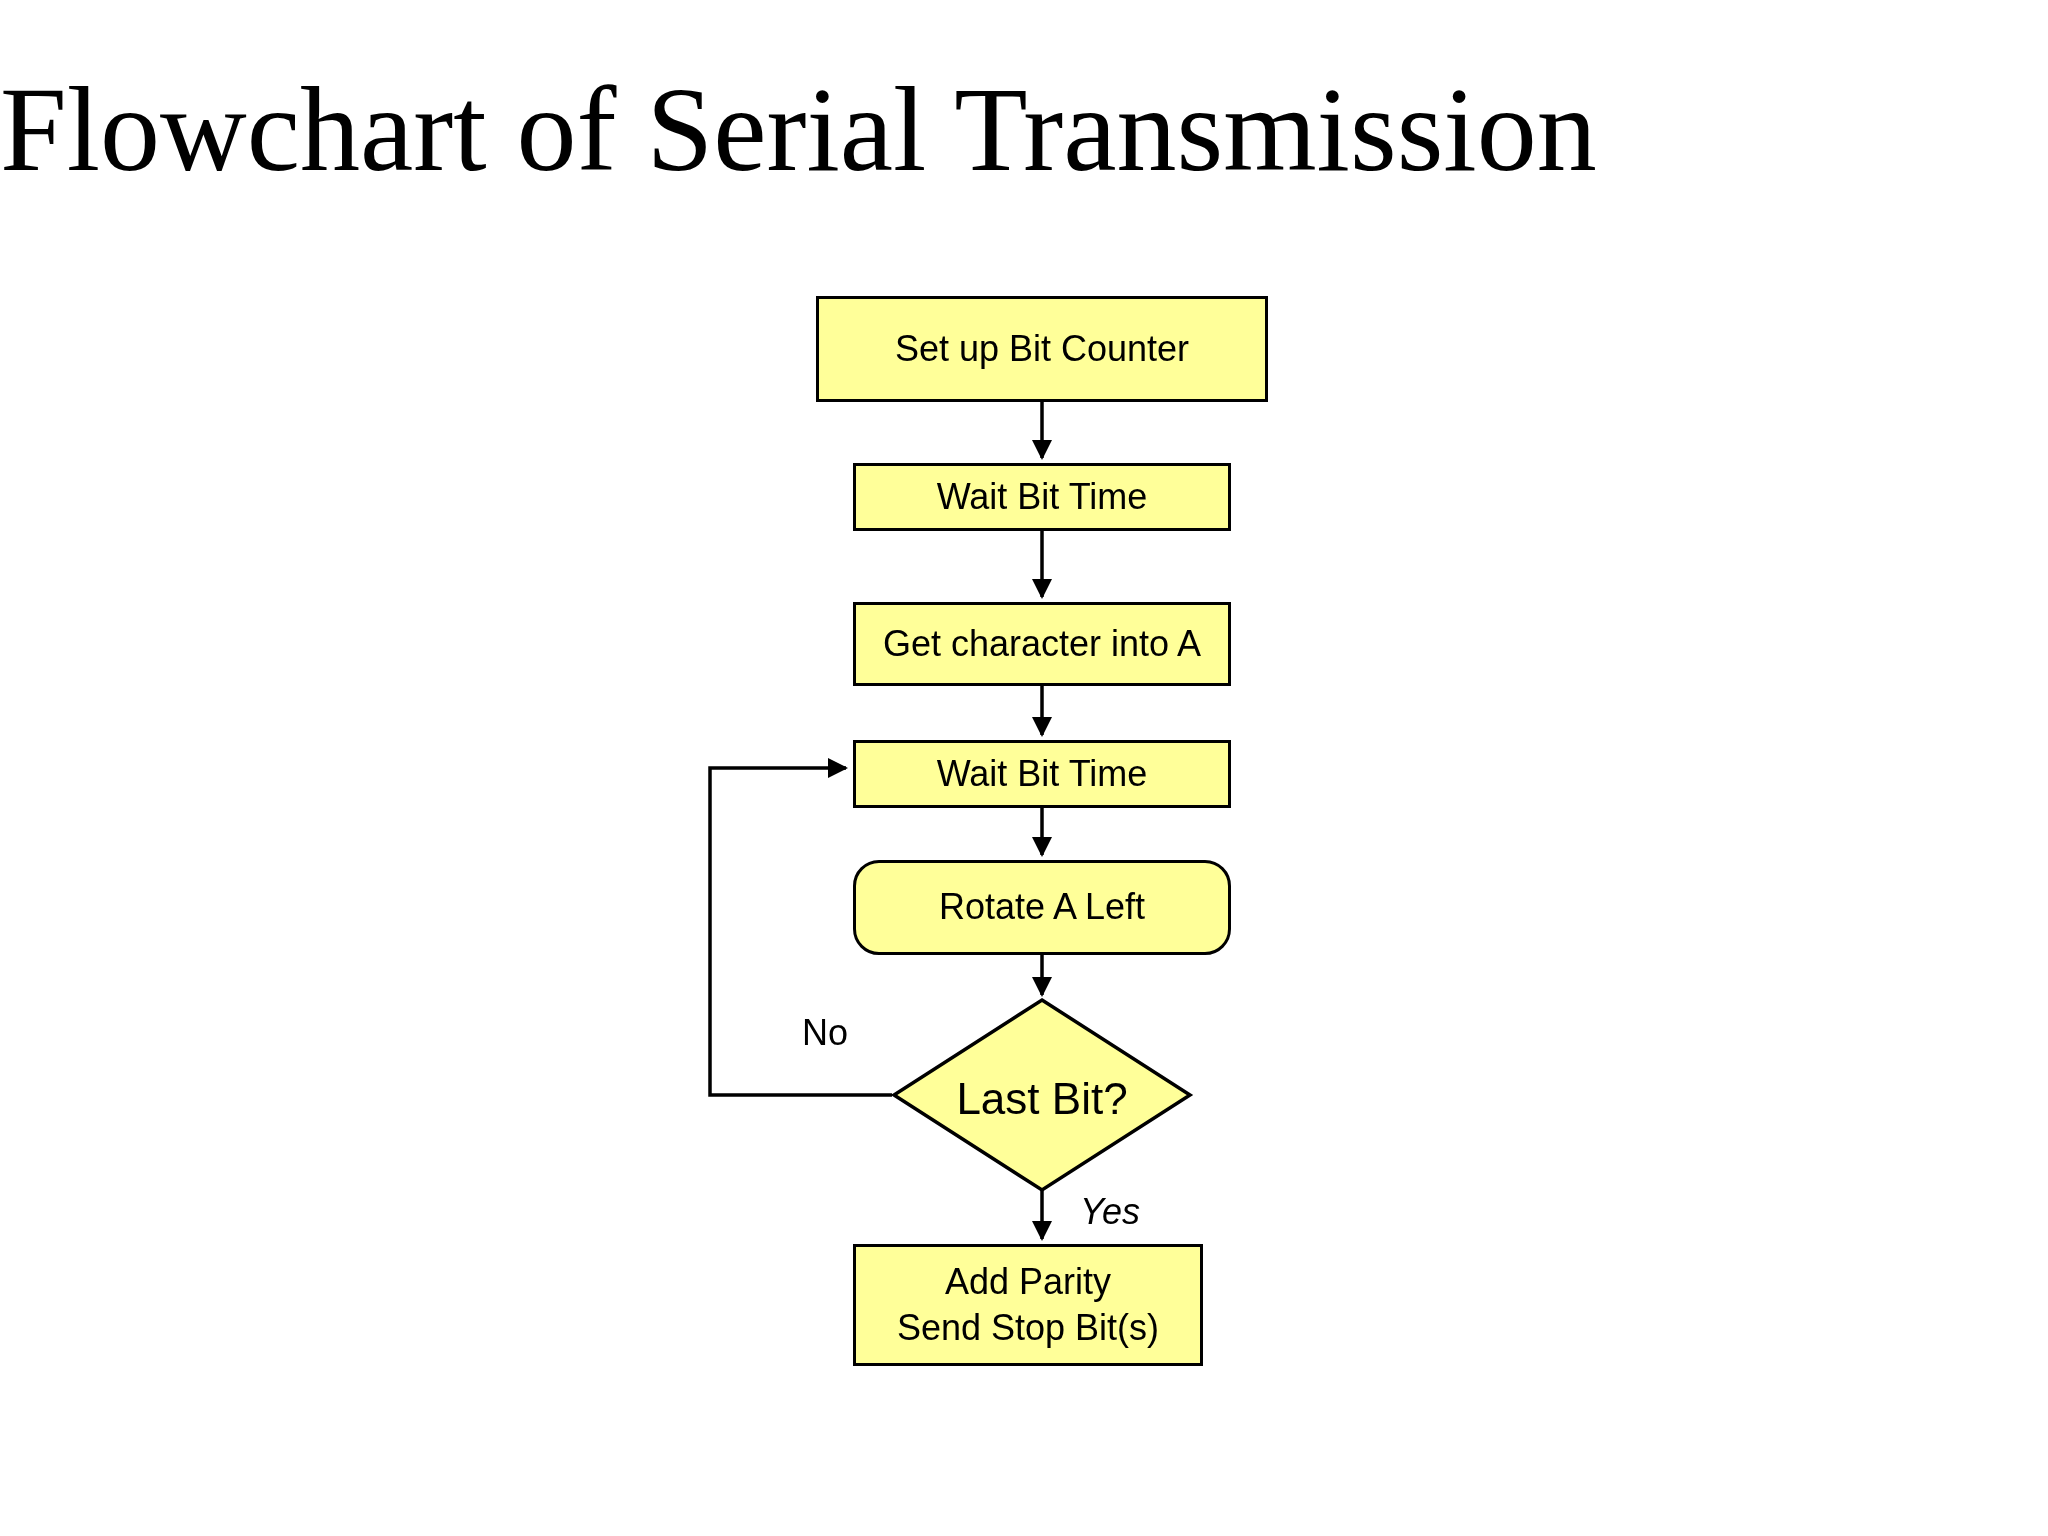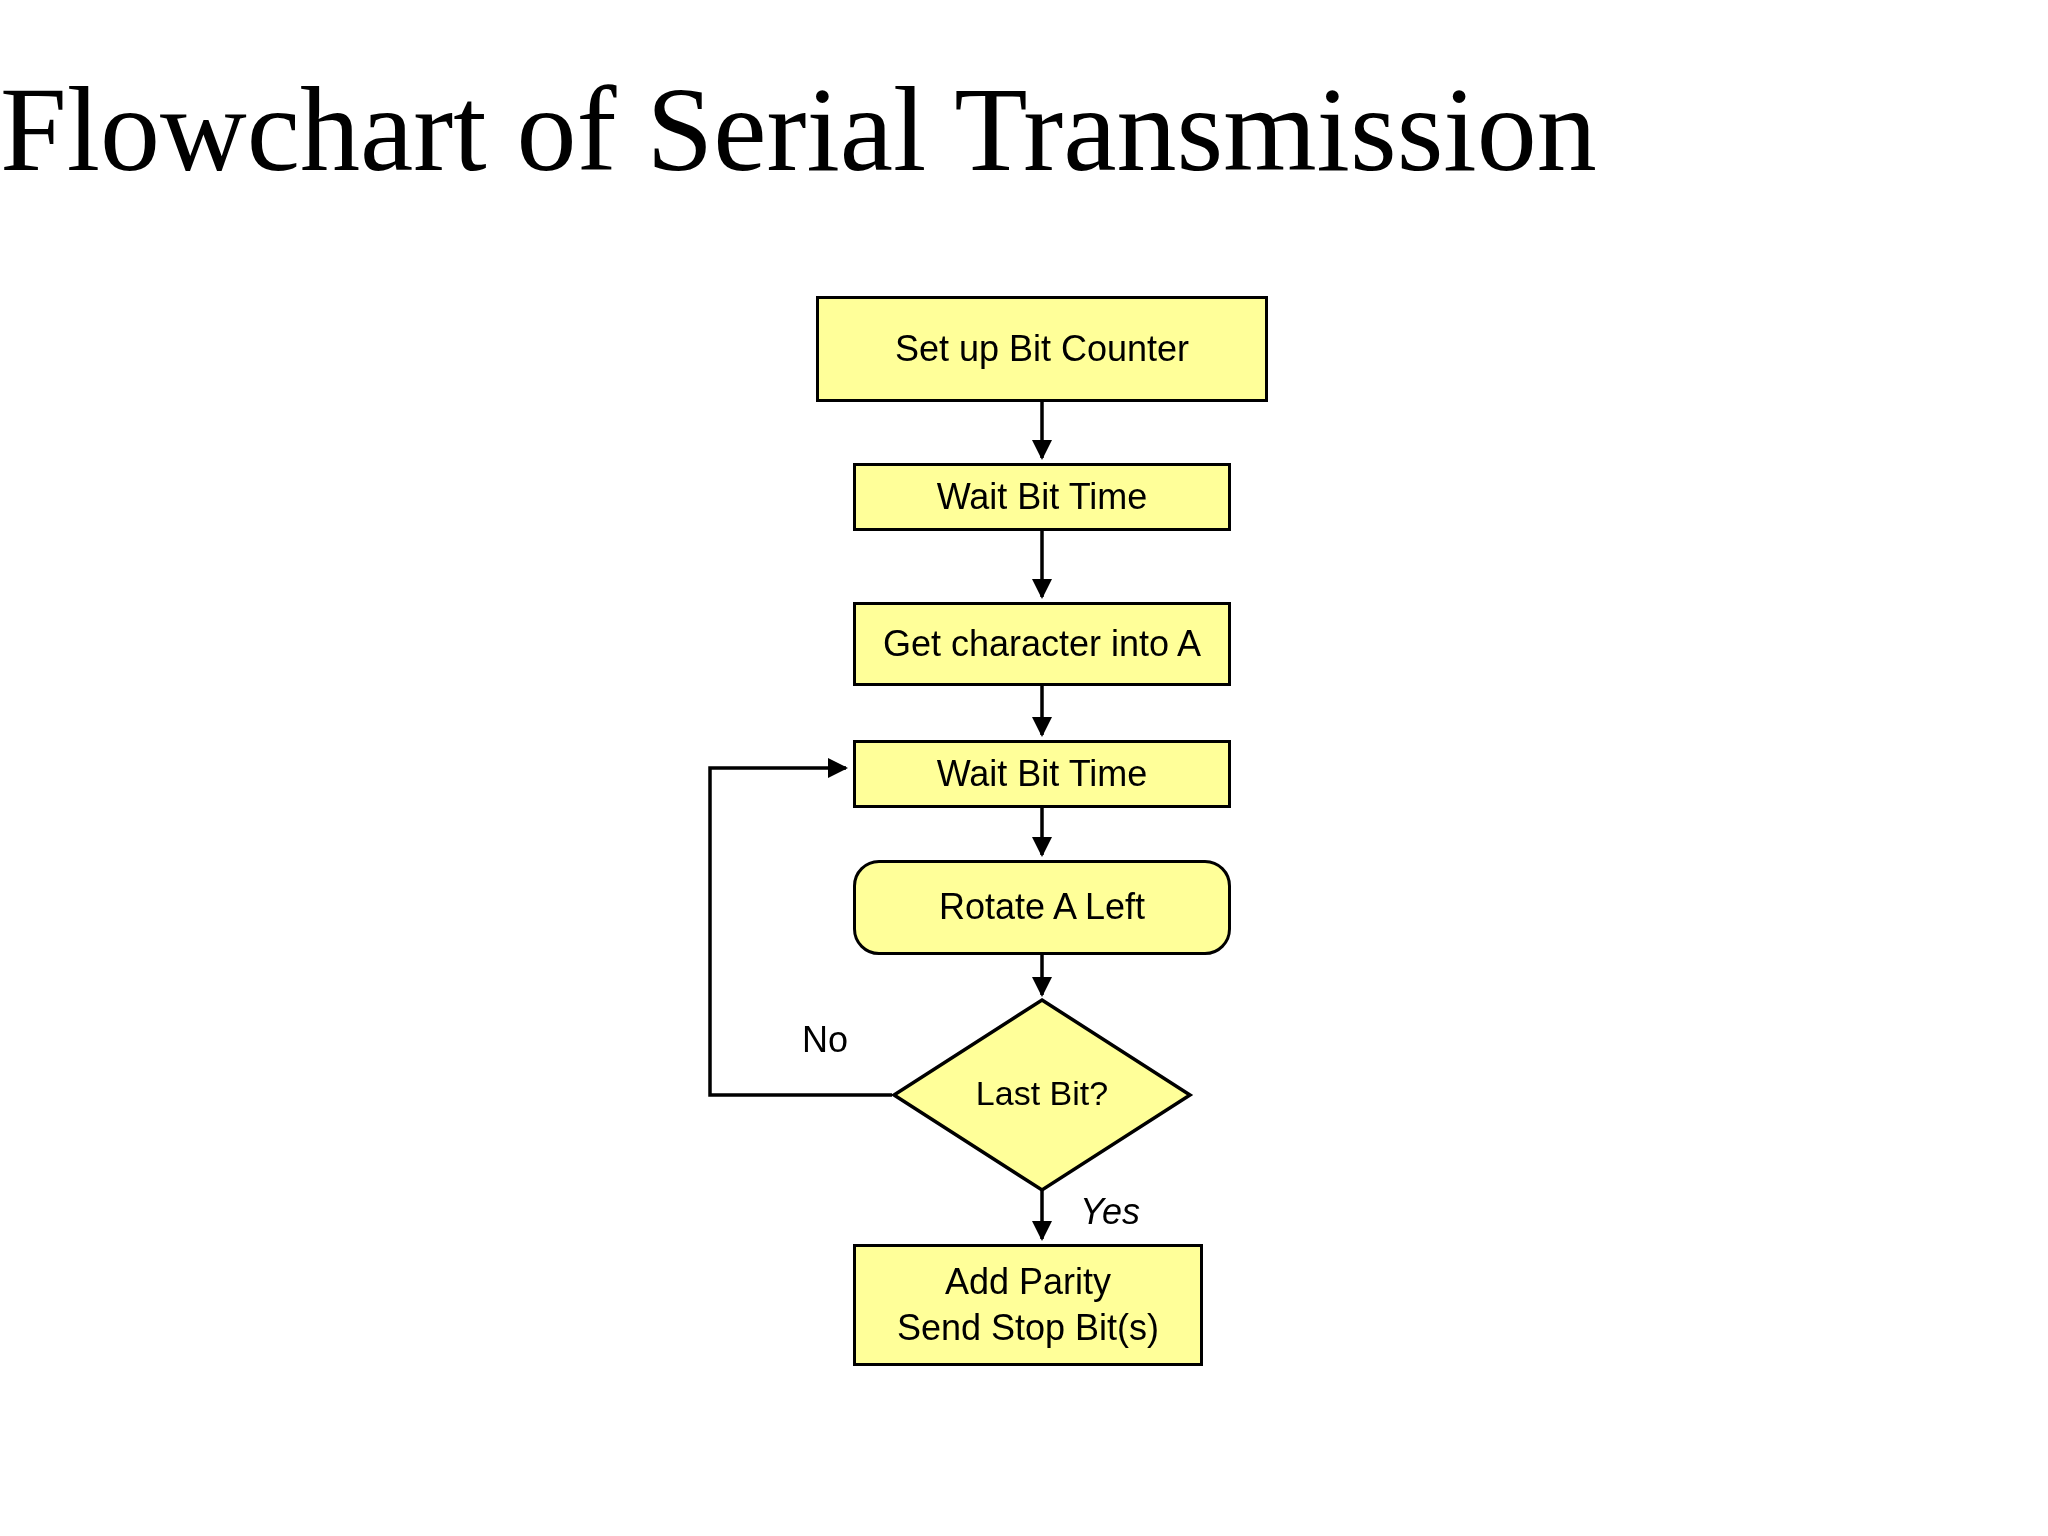--- a/index.html
+++ b/index.html
@@ -70,32 +70,32 @@
   .node-getchar      { left: 853px;  top: 602px;  width: 378px; height: 84px;  }
   .node-wait2        { left: 853px;  top: 740px;  width: 378px; height: 68px;  }
   .node-rotate       { left: 853px;  top: 860px;  width: 378px; height: 95px; border-radius: 26px;  }
   .node-addparity    { left: 853px;  top: 1244px; width: 350px; height: 122px; }
   .decision-label {
     position: absolute;
     left: 892px;
     top: 1073px;
     width: 300px;
     text-align: center;
-    font-size: 34px;
+    font-size: 44px;
     line-height: 1.2;
     color: var(--text, #000000);
   }
   .branch-label {
     position: absolute;
     font-size: 36px;
     line-height: 1.1;
     text-align: center;
     color: var(--text, #000000);
   }
-  .branch-label.no-label  { left: 765px;  top: 1013px; width: 120px; margin-top: 7px; }
+  .branch-label.no-label  { left: 765px;  top: 1013px; width: 120px; }
   .branch-label.yes-label { left: 1060px; top: 1192px; width: 100px; font-style: italic; }
 </style>
 </head>
 <body>
 
 <div class="slide">
 
   <h1 class="slide-title">Flowchart of Serial Transmission</h1>
 
   <div>

